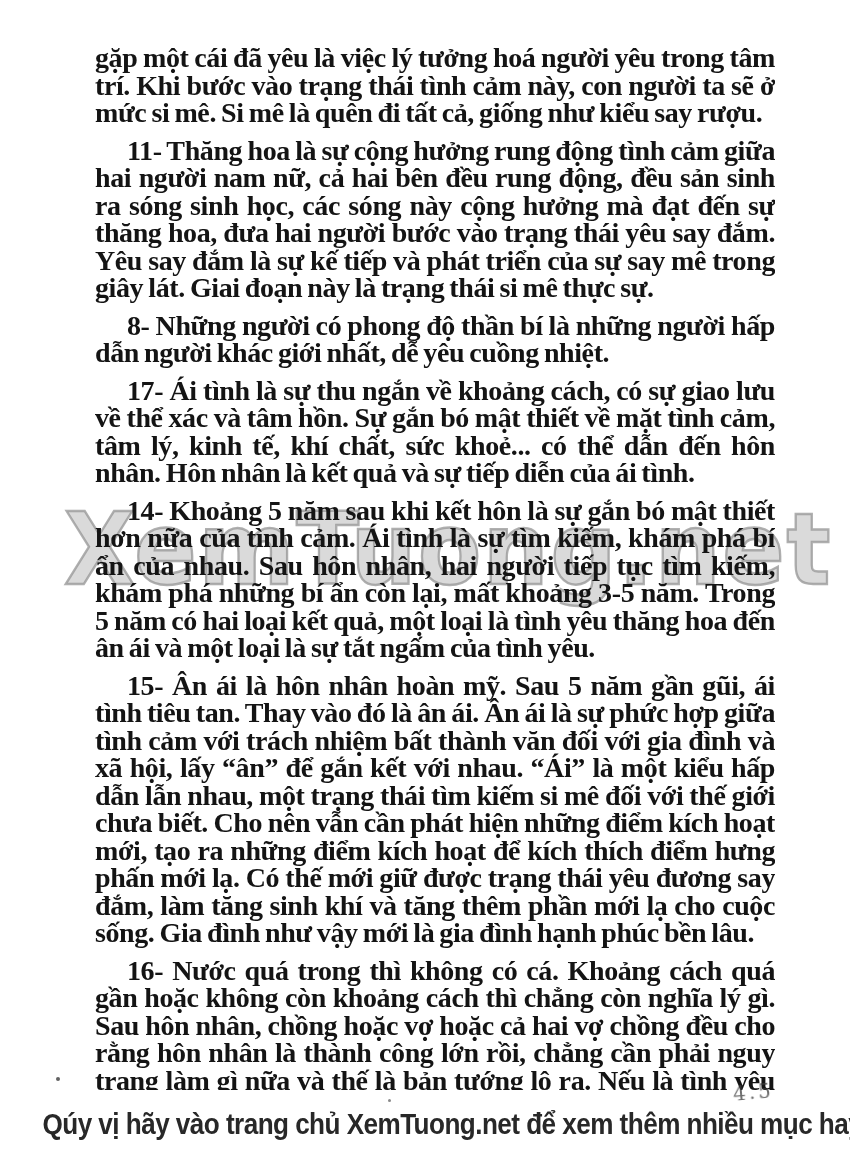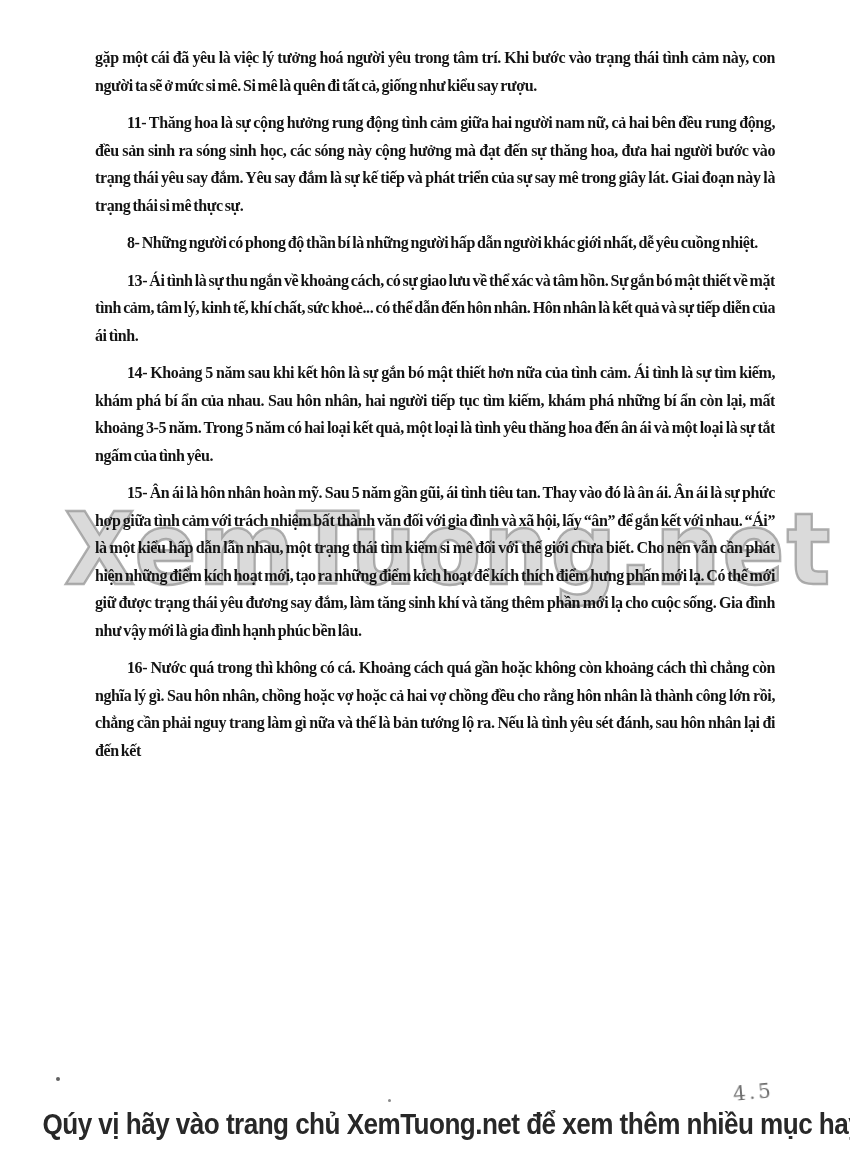--- a/index.html
+++ b/index.html
@@ -19,21 +19,21 @@
     position: absolute;
     left: 95px; top: 44px;
     width: 680px; height: 1046px;
     overflow: hidden;
     z-index: 2;
   }
   .para {
     margin: 0 0 10px 0;
     font-family: "Liberation Serif", serif;
     font-weight: 700;
-    font-size: 16px;
+    font-size: 28px;
     line-height: 27.5px;
     letter-spacing: -0.4px;
     word-spacing: -1.5px;
     color: #141414;
     text-align: justify;
     text-indent: 32px;
     text-rendering: optimizeLegibility;
   }
   .para.no-indent { text-indent: 0; }
   
@@ -94,21 +94,21 @@
 <body>
 
 <div class="page">
 
   <div class="watermark">XemTuong.net</div>
 
   <div class="textblock">
     <p class="para no-indent">gặp một cái đã yêu là việc lý tưởng hoá người yêu trong tâm trí. Khi bước vào trạng thái tình cảm này, con người ta sẽ ở mức si mê. Si mê là quên đi tất cả, giống như kiểu say rượu.</p>
     <p class="para">11- Thăng hoa là sự cộng hưởng rung động tình cảm giữa hai người nam nữ, cả hai bên đều rung động, đều sản sinh ra sóng sinh học, các sóng này cộng hưởng mà đạt đến sự thăng hoa, đưa hai người bước vào trạng thái yêu say đắm. Yêu say đắm là sự kế tiếp và phát triển của sự say mê trong giây lát. Giai đoạn này là trạng thái si mê thực sự.</p>
     <p class="para">8- Những người có phong độ thần bí là những người hấp dẫn người khác giới nhất, dễ yêu cuồng nhiệt.</p>
-    <p class="para">13- Ái tình là sự thu ngắn về khoảng cách, có sự giao lưu về thể xác và tâm hồn. Sự gắn bó mật thiết về mặt tình cảm, tâm lý, kinh tế, khí chất, sức khoẻ... có thể dẫn đến hôn nhân. Hôn nhân là kết quả và sự tiếp diễn của ái tình.</p>
+    <p class="para">17- Ái tình là sự thu ngắn về khoảng cách, có sự giao lưu về thể xác và tâm hồn. Sự gắn bó mật thiết về mặt tình cảm, tâm lý, kinh tế, khí chất, sức khoẻ... có thể dẫn đến hôn nhân. Hôn nhân là kết quả và sự tiếp diễn của ái tình.</p>
     <p class="para">14- Khoảng 5 năm sau khi kết hôn là sự gắn bó mật thiết hơn nữa của tình cảm. Ái tình là sự tìm kiếm, khám phá bí ẩn của nhau. Sau hôn nhân, hai người tiếp tục tìm kiếm, khám phá những bí ẩn còn lại, mất khoảng 3-5 năm. Trong 5 năm có hai loại kết quả, một loại là tình yêu thăng hoa đến ân ái và một loại là sự tắt ngấm của tình yêu.</p>
     <p class="para">15- Ân ái là hôn nhân hoàn mỹ. Sau 5 năm gần gũi, ái tình tiêu tan. Thay vào đó là ân ái. Ân ái là sự phức hợp giữa tình cảm với trách nhiệm bất thành văn đối với gia đình và xã hội, lấy “ân” để gắn kết với nhau. “Ái” là một kiểu hấp dẫn lẫn nhau, một trạng thái tìm kiếm si mê đối với thế giới chưa biết. Cho nên vẫn cần phát hiện những điểm kích hoạt mới, tạo ra những điểm kích hoạt để kích thích điểm hưng phấn mới lạ. Có thế mới giữ được trạng thái yêu đương say đắm, làm tăng sinh khí và tăng thêm phần mới lạ cho cuộc sống. Gia đình như vậy mới là gia đình hạnh phúc bền lâu.</p>
     <p class="para">16- Nước quá trong thì không có cá. Khoảng cách quá gần hoặc không còn khoảng cách thì chẳng còn nghĩa lý gì. Sau hôn nhân, chồng hoặc vợ hoặc cả hai vợ chồng đều cho rằng hôn nhân là thành công lớn rồi, chẳng cần phải nguy trang làm gì nữa và thế là bản tướng lộ ra. Nếu là tình yêu sét đánh, sau hôn nhân lại đi đến kết</p>
   </div>
 
   <div class="pagenum">4.5</div>
 
   <div class="footer">Qúy vị hãy vào trang chủ XemTuong.net để xem thêm nhiều mục hay khác</div>
 
   <div class="speck s1"></div>

